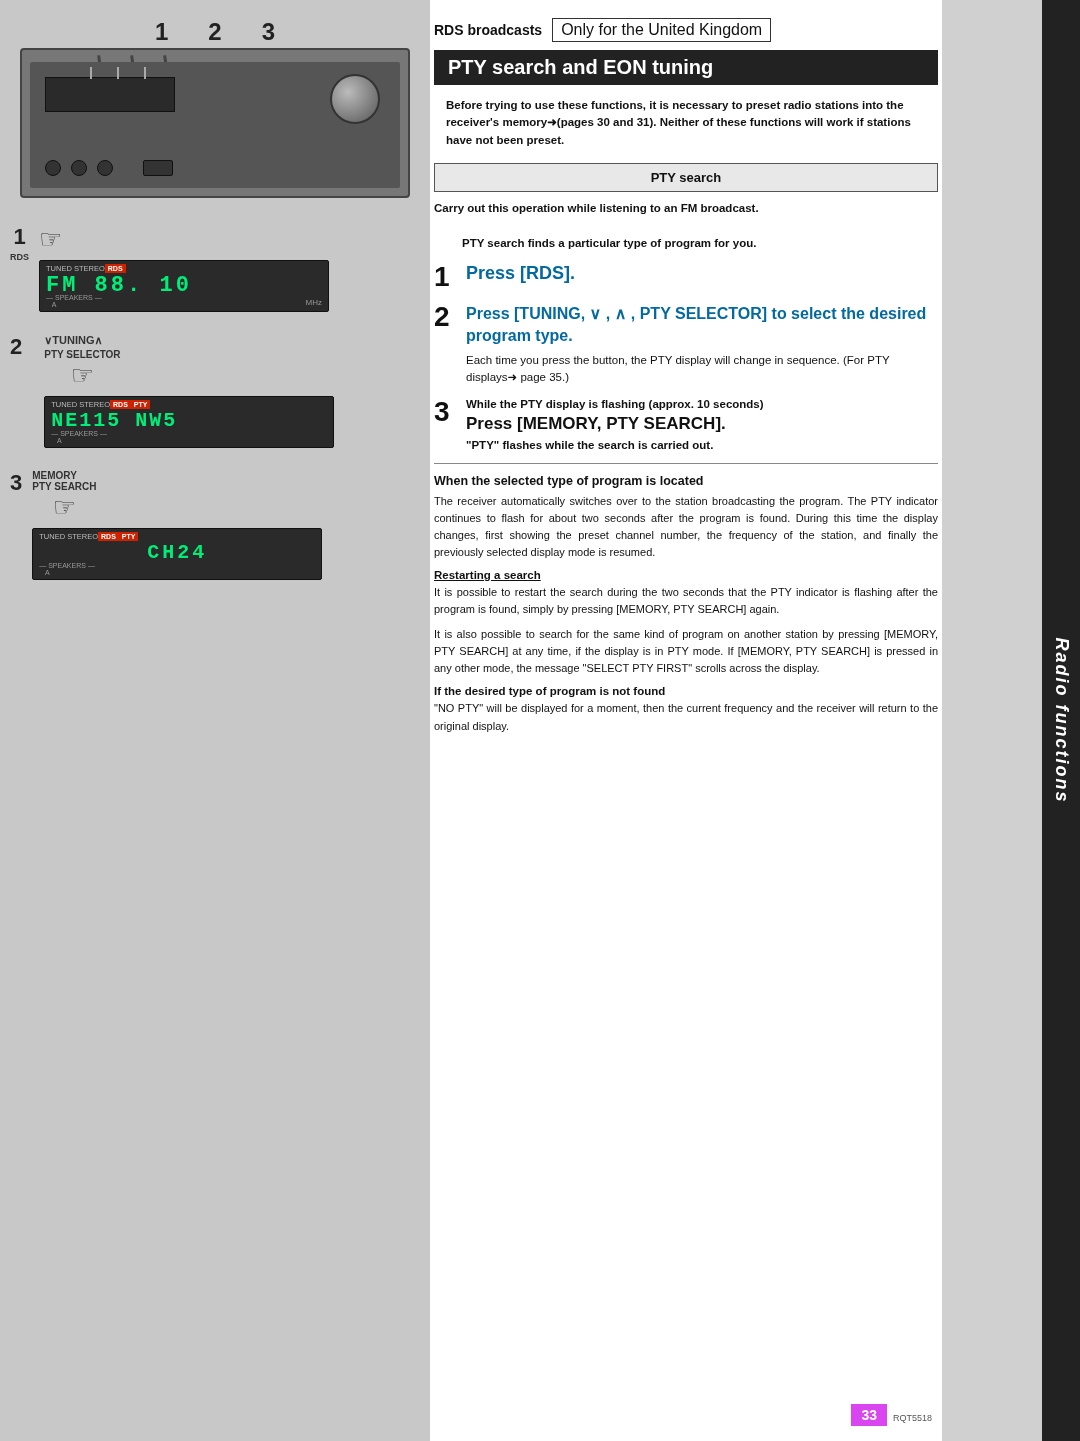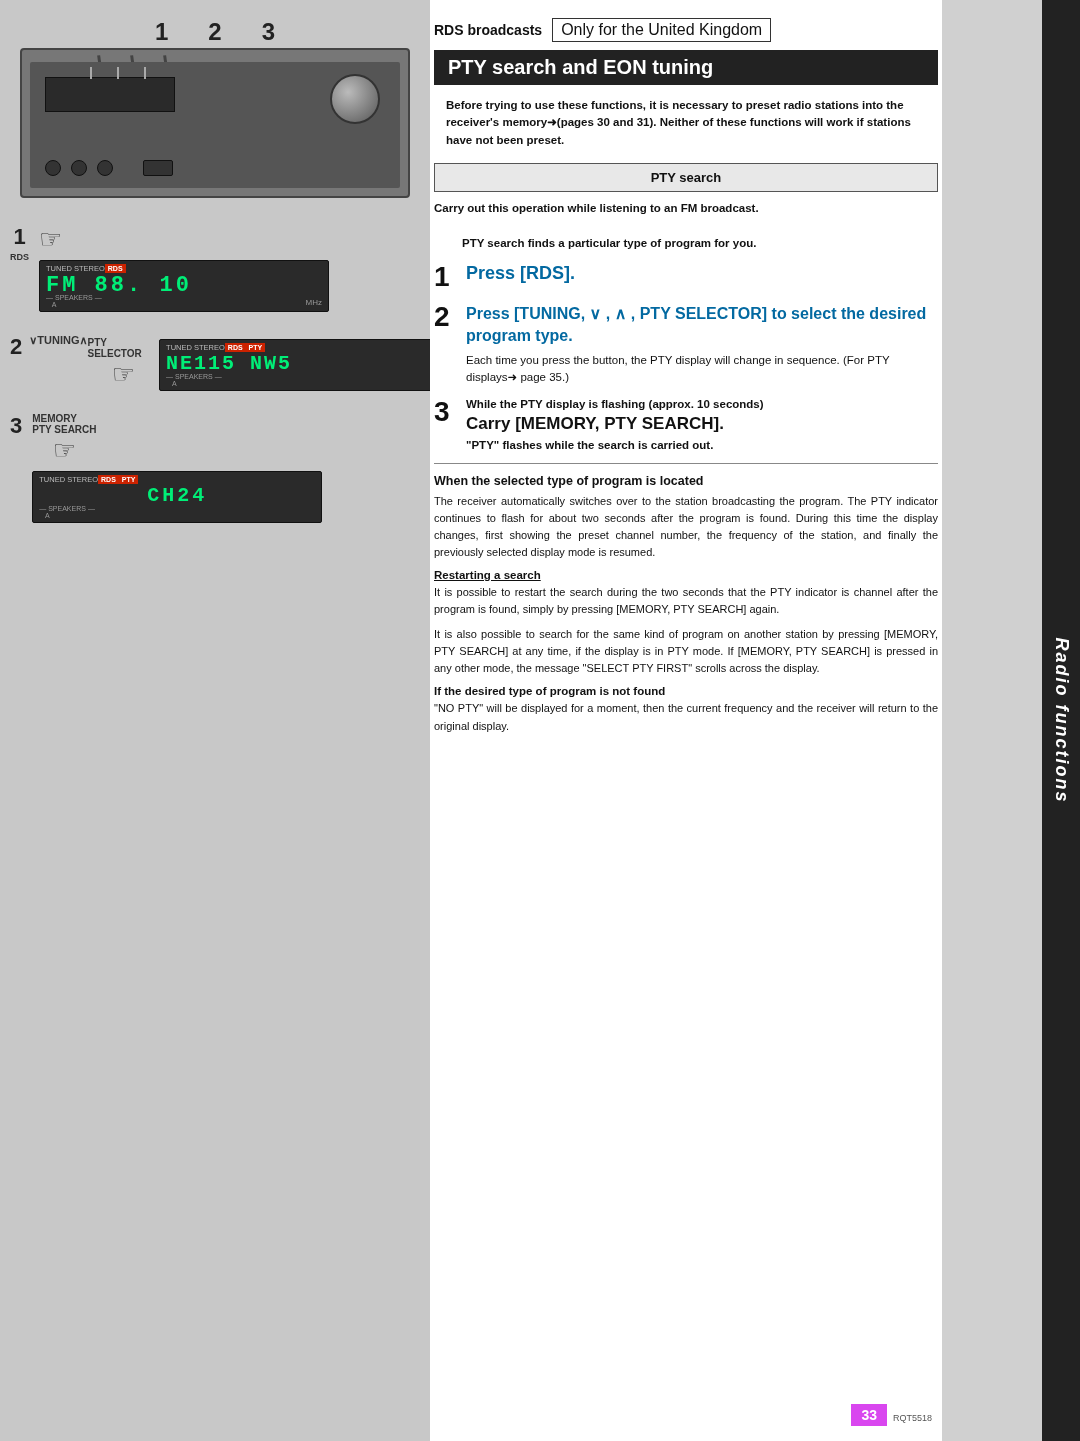--- a/index.html
+++ b/index.html
@@ -395,21 +395,21 @@
           <span class="mini-mhz">MHz</span>
           <div class="mini-speakers">— SPEAKERS —<br>&nbsp;&nbsp;&nbsp;A</div>
         </div>
       </div>
     </div>
 
     <div class="left-step-row" style="margin-top:8px;">
       <div class="left-step-num-label">
         <span class="left-num">2</span>
       </div>
-      <div style="display:flex;flex-direction:row;margin-left:1px;">
+      <div style="display:flex;flex-direction:column;margin-left:16px;">
         <div style="font-size:11px;color:#333;font-weight:bold;">∨TUNING∧</div>
         <div style="display:flex;align-items:center;gap:4px;margin-top:2px;">
           <div style="display:flex;flex-direction:column;align-items:center;">
             <span style="font-size:10px;color:#333;font-weight:bold;">PTY SELECTOR</span>
             <span style="font-size:26px;color:#333;">☞</span>
           </div>
         </div>
         <div class="pty-display">
           <div class="mini-display-labels">
             <span>TUNED STEREO</span>
@@ -478,32 +478,32 @@
       <div class="right-step-content">
         <div class="right-step-title" style="font-size:16px;line-height:1.4;">Press [TUNING, ∨ ,  ∧ , PTY SELECTOR] to select the desired program type.</div>
         <p class="right-step-desc">Each time you press the button, the PTY display will change in sequence. (For PTY displays➜ page 35.)</p>
       </div>
     </div>
 
     <div class="right-step">
       <span class="right-step-num">3</span>
       <div class="right-step-content">
         <p class="step3-label">While the PTY display is flashing (approx. 10 seconds)</p>
-        <div class="step3-title">Carry [MEMORY, PTY SEARCH].</div>
+        <div class="step3-title">Press [MEMORY, PTY SEARCH].</div>
         <p class="step3-note">"PTY" flashes while the search is carried out.</p>
       </div>
     </div>
 
     <hr class="divider">
 
     <p class="when-located-title">When the selected type of program is located</p>
     <p class="body-text">The receiver automatically switches over to the station broadcasting the program. The PTY indicator continues to flash for about two seconds after the program is found. During this time the display changes, first showing the preset channel number, the frequency of the station, and finally the previously selected display mode is  resumed.</p>
 
     <p class="subsection-title">Restarting a search</p>
-    <p class="body-text">It is possible to restart the search during the two seconds that the PTY indicator is channel after the program is found, simply by pressing [MEMORY, PTY SEARCH] again.</p>
+    <p class="body-text">It is possible to restart the search during the two seconds that the PTY indicator is flashing after the program is found, simply by pressing [MEMORY, PTY SEARCH] again.</p>
     <p class="body-text">It is also possible to search for the same kind of program on another station by pressing [MEMORY, PTY SEARCH] at any time, if the display is in PTY mode. If  [MEMORY, PTY SEARCH] is pressed in any other mode, the message "SELECT PTY FIRST" scrolls across the display.</p>
 
     <p class="not-found-title">If the desired type of program is not found</p>
     <p class="body-text">"NO PTY" will be displayed for a moment, then the current frequency and the receiver will return to the original display.</p>
 
     <div class="page-number-box">33</div>
     <span class="model-number">RQT5518</span>
 
   </div>
 

